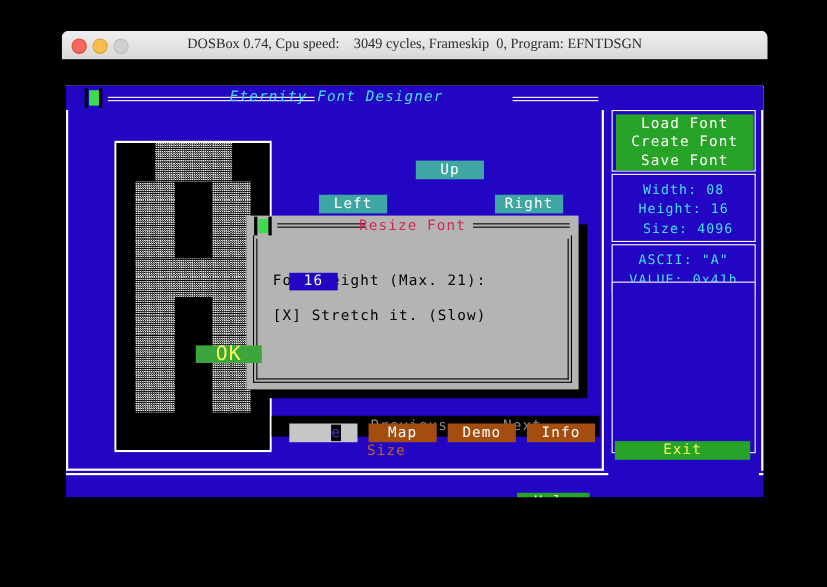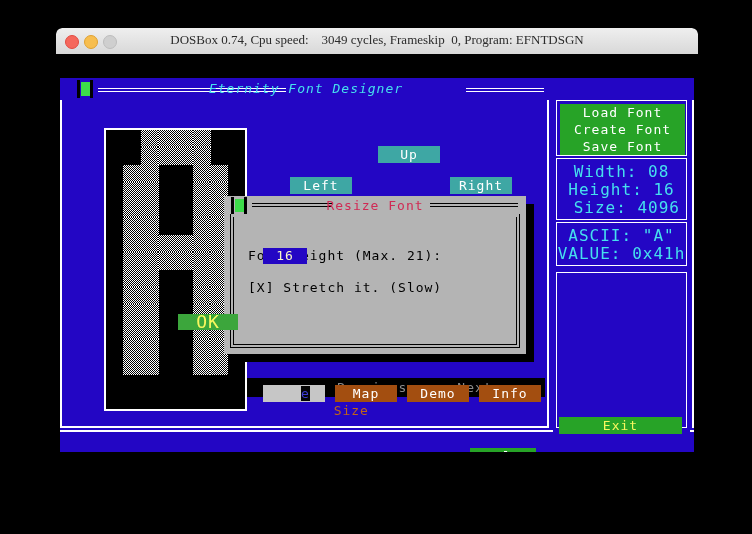--- a/index.html
+++ b/index.html
@@ -212,21 +212,21 @@
     background: #27a327;
     text-align: center;
     color: #ffffff;
     font-size: 13px;
     letter-spacing: 1px;
   }
   .side-green div { line-height: 17px; white-space: pre; }
   .info-line {
     text-align: center;
     color: #46e0ee;
-    font-size: 16px;
+    font-size: 12px;
     line-height: 18px;
     letter-spacing: 1px;
     white-space: pre;
   }
 
   
   #dlg-shadow {
     position: absolute;
     left: 176px; top: 150px;
     width: 302px; height: 158px;
@@ -452,21 +452,21 @@
           <div class="info-line">Width: 08</div>
           <div class="info-line">Height: 16</div>
           <div class="info-line"> Size: 4096</div>
         </div>
 
         <div class="side-box" style="top:122px; height:44px; padding-top:4px;">
           <div class="info-line">ASCII: "A"</div>
           <div class="info-line">VALUE: 0x41h</div>
         </div>
 
-        <div class="side-box" style="top:172px; height:156px;">
+        <div class="side-box" style="top:156px; height:156px;">
           <div class="btn btn-green-y" style="left:2px; top:144px; width:123px;">Exit</div>
         </div>
 
       </div>
 
       <div id="dlg-shadow"></div>
       <div id="dialog">
         <div id="dlg-title-zone">
           <div class="dlg-close-bar" style="left:7px;"></div>
           <div id="dlg-close"></div>

